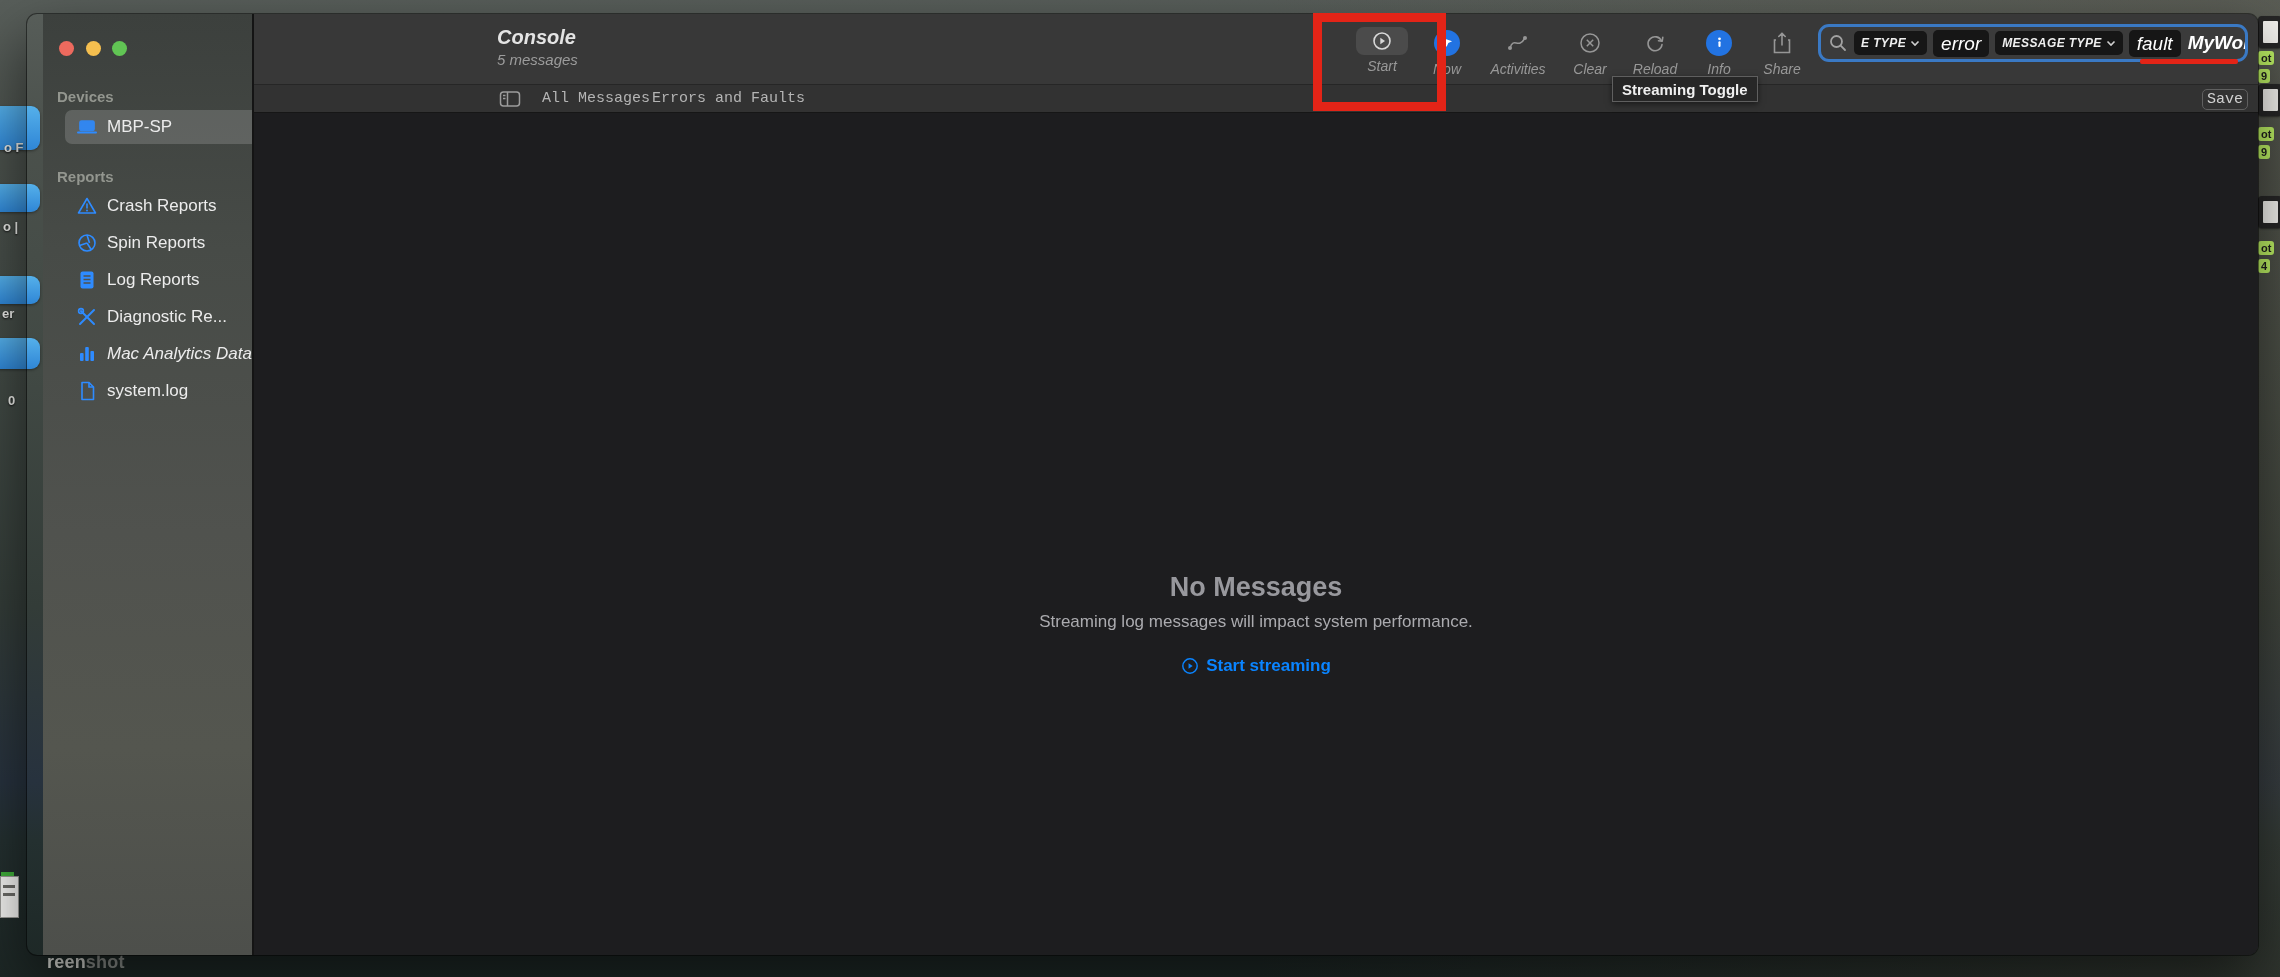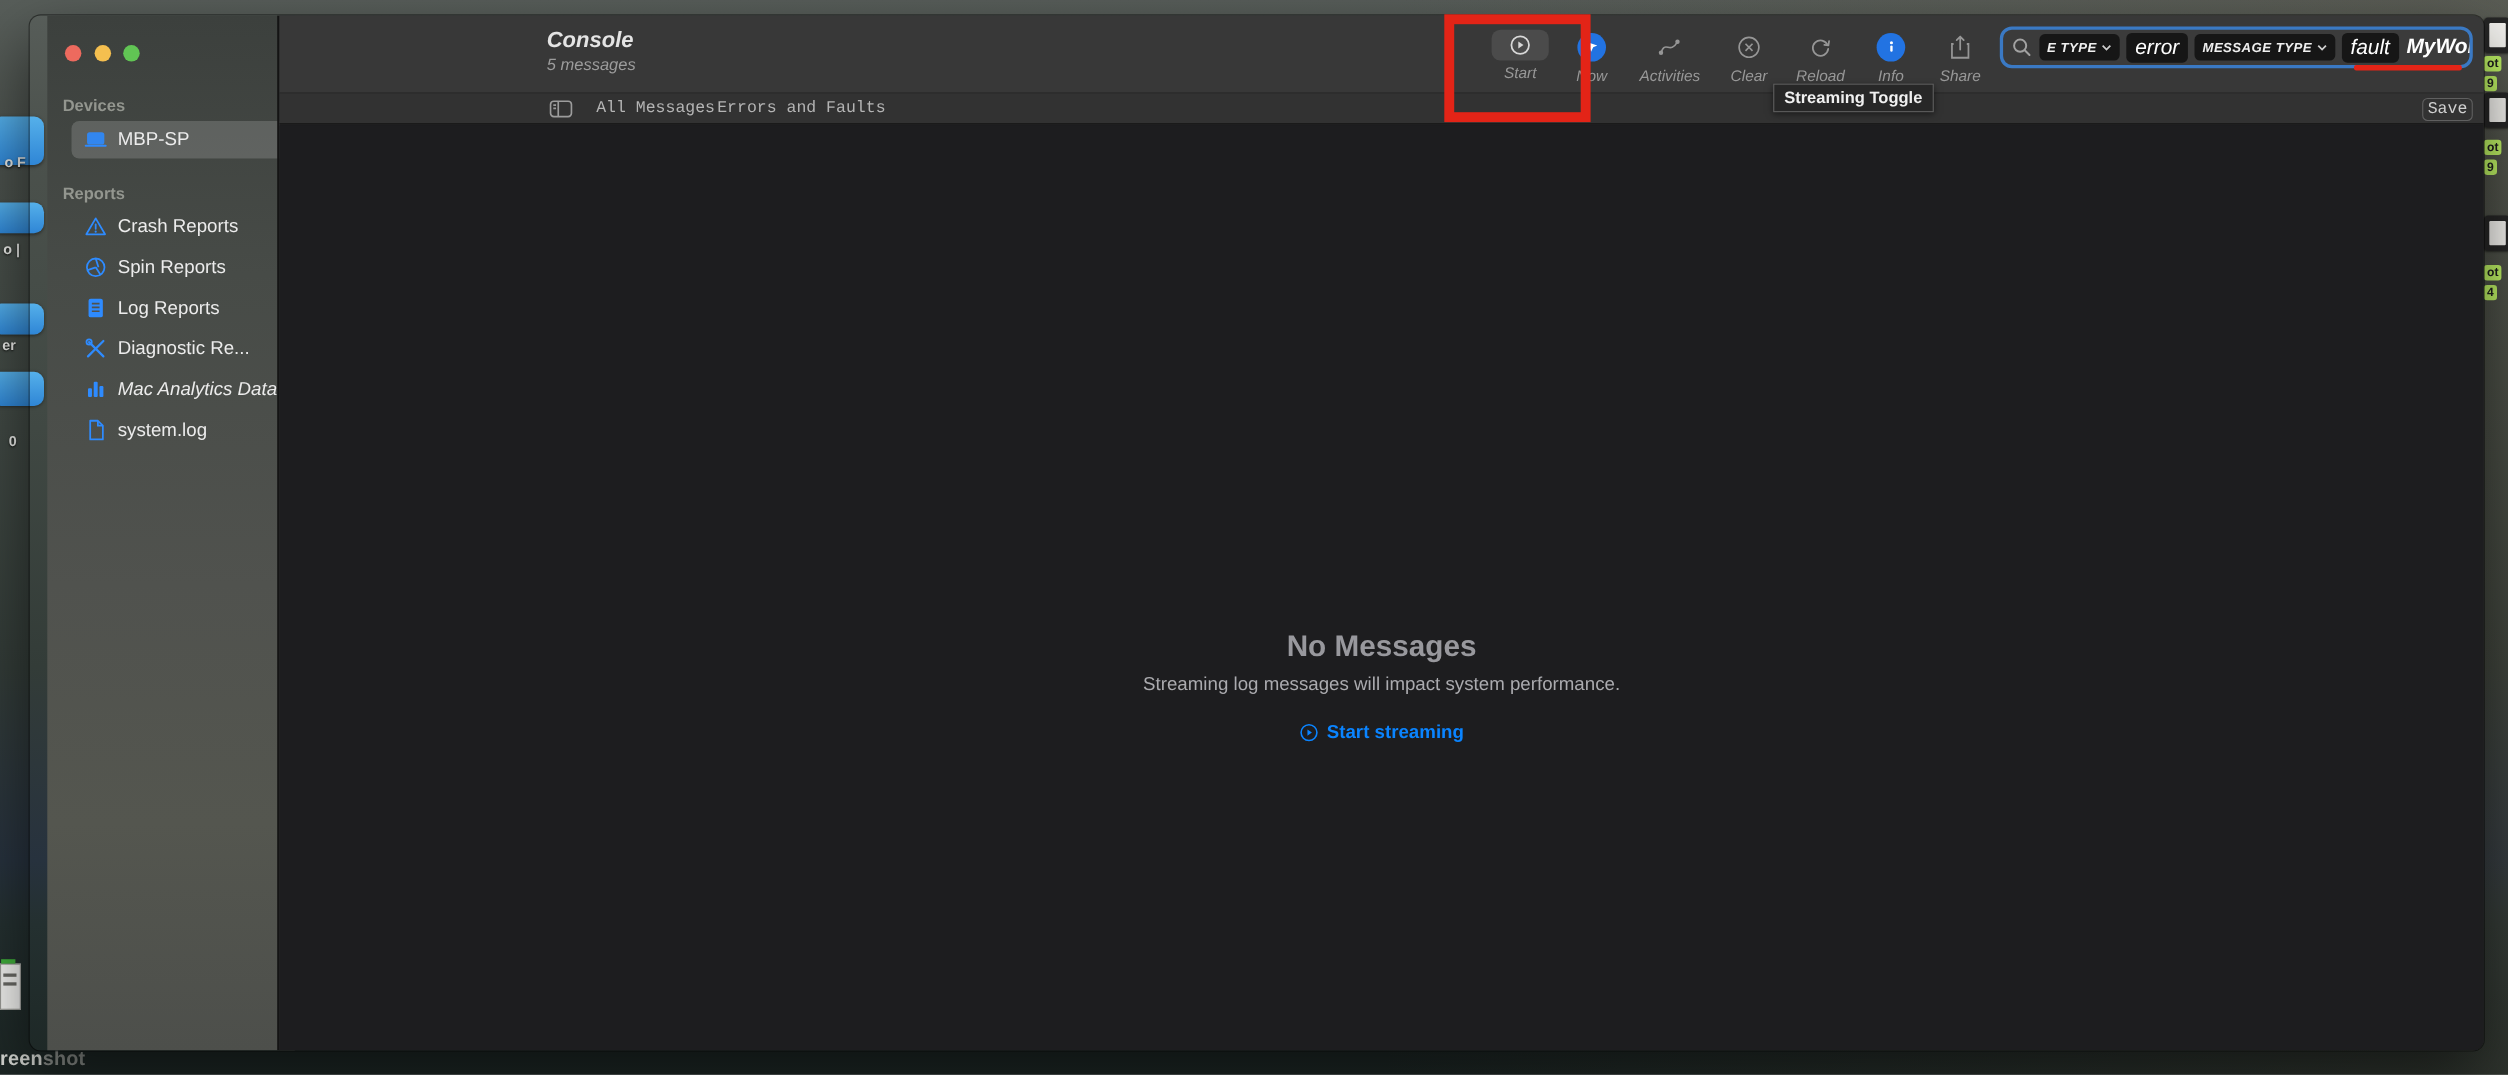--- a/index.html
+++ b/index.html
@@ -22,21 +22,21 @@
   .thumb { width:24px; height:32px; background:#262626; border-radius:4px;
     display:flex; align-items:center; justify-content:center; box-shadow:0 1px 2px rgba(0,0,0,.5); }
   .thumb-inner { width:15px; height:22px; background:#f4f3ef; border-radius:1px; }
   .chip { display:inline-block; background:#bef264; color:#1f1f1f; font-size:11px; font-weight:700;
     border-radius:3px; padding:0 3px; line-height:14px; margin-top:2px; }
   .mini-win { position:absolute; left:0; top:876px; width:19px; height:42px; background:#f2f2f0;
     border:1px solid #9a9a96; }
   .mini-win .g { position:absolute; left:0; top:-5px; width:13px; height:4px; background:#3fae3a; }
   .mini-win .l { position:absolute; left:2px; width:12px; height:3px; background:#6a6a66; }
   .dsk-bottom-label { position:absolute; left:0; top:952px; font-size:18px; font-weight:700; letter-spacing:.2px; }
-  .dsk-bottom-label .b { color:#d9dbd6; } .dsk-bottom-label .d { color:#8e928e; }
+  .dsk-bottom-label .b { color:#d9dbd6;padding-left:47px; } .dsk-bottom-label .d { color:#8e928e; }
 
   
   .window { position:absolute; left:27px; top:14px; width:2231px; height:941px;
     border-radius:10px; overflow:hidden; box-shadow: 0 25px 60px rgba(0,0,0,.55), 0 0 0 1px rgba(0,0,0,.45); }
   .sidebar { position:absolute; left:16px; top:0; width:225px; height:100%;
     background: linear-gradient(180deg,#3c403d 0%,#474b47 25%,#50524e 55%,#54564f 78%,#4d4f4b 100%); }
   .divider { position:absolute; left:225px; top:0; width:2px; height:100%; background:#141414; }
   .main { position:absolute; left:227px; top:0; right:0; height:100%; background:#1d1d1f; }
   .toolbar { position:absolute; left:0; right:0; top:0; height:71px; background:#383838;
     border-bottom:1px solid #262626;font-style:italic; }

